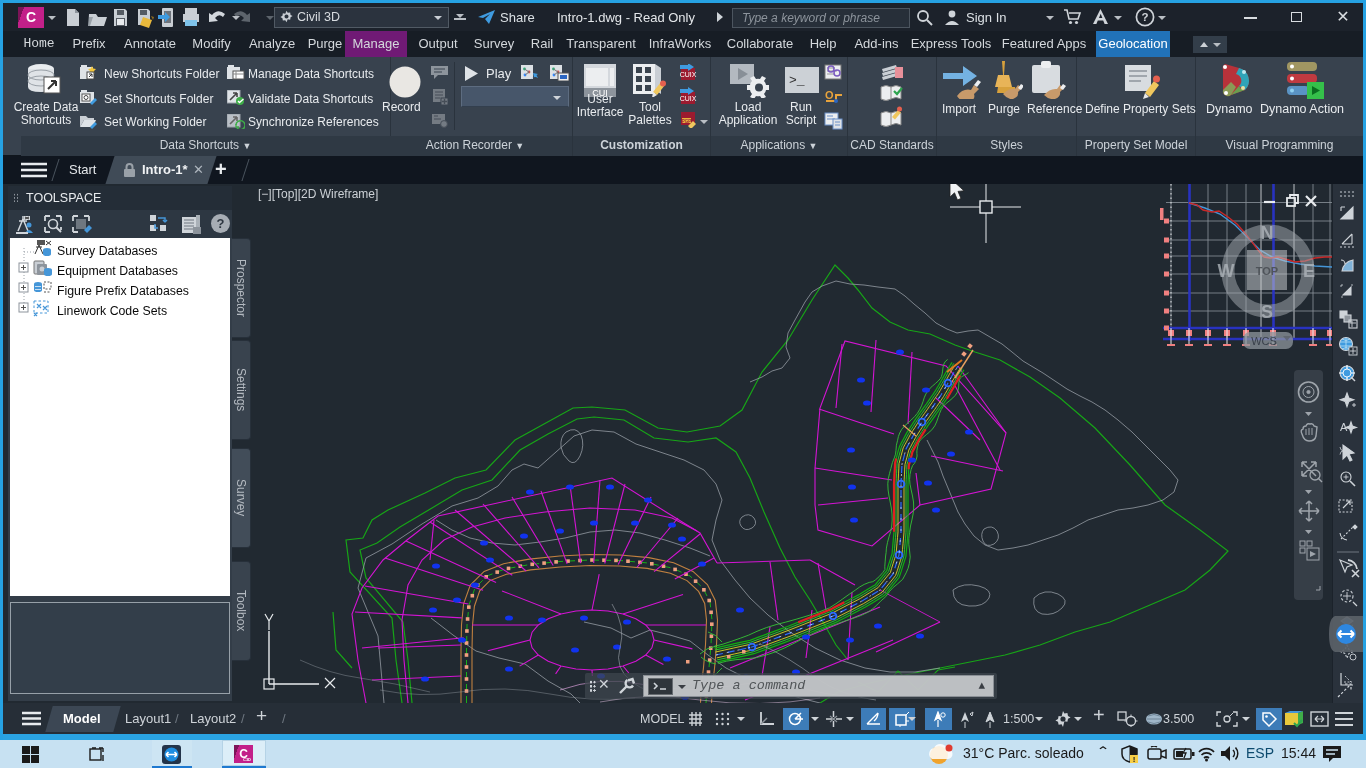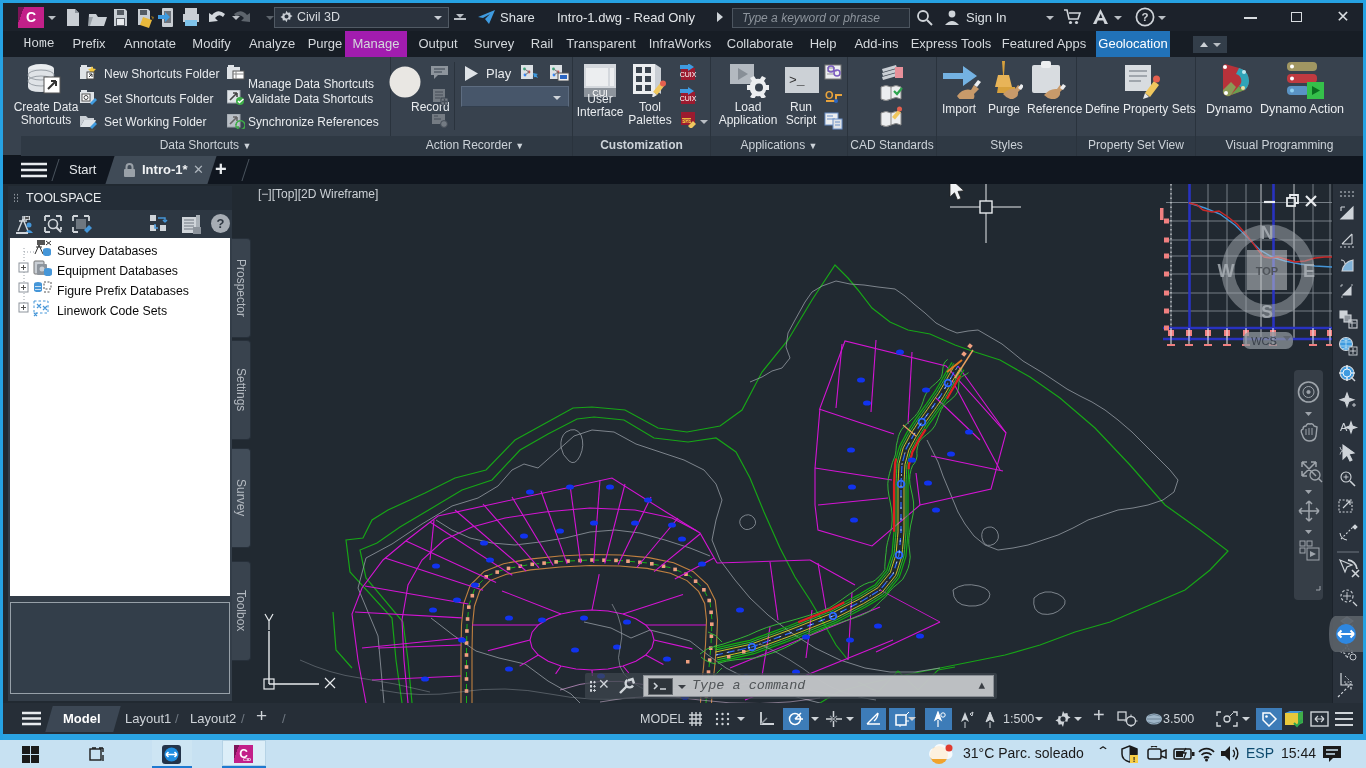--- a/index.html
+++ b/index.html
@@ -16,21 +16,21 @@
 .caret{position:absolute;width:0;height:0;border-left:4px solid transparent;border-right:4px solid transparent;border-top:4px solid #b9bec4;}
 #wsbox{position:absolute;left:271px;top:4px;width:175px;height:21px;background:#2b333e;border:1px solid #515a64;color:#d8dce0;font-size:12.5px;line-height:19px;}
 #titleText{position:absolute;left:523px;top:7px;width:200px;text-align:center;font-size:13px;color:#e4e7ea;}
 #searchbox{position:absolute;left:729px;top:5px;width:178px;height:20px;background:#272f39;border:1px solid #4c555f;color:#8d949c;font-style:italic;font-size:12px;line-height:18px;padding-left:9px;}
 #shareTxt{position:absolute;left:497px;top:7px;color:#dbe0e4;font-size:13px;}
 #signin{position:absolute;left:963px;top:7px;color:#dbe0e4;font-size:13px;}
 .winbtn{position:absolute;top:0px;width:44px;height:28px;color:#d8dce0;text-align:center;line-height:28px;font-size:15px;}
 
 #tabrow{left:3px;top:31px;width:1360px;height:26px;background:#171d25;color:#d4d8dc;font-size:13px;}
 .rtab{position:absolute;top:0;height:26px;line-height:26px;text-align:center;}
-#tabManage{background:#a21caf;}
+#tabManage{background:#701a75;}
 #tabGeo{background:#2172b8;color:#fff;}
 #tabOv{position:absolute;left:1190px;top:5px;width:34px;height:17px;background:#333e4a;}
 
 #ribbon{left:3px;top:57px;width:1360px;height:99px;background:#38424e;border-bottom:1px solid #10161d;}
 .ptitle{position:absolute;top:79px;height:20px;line-height:19px;text-align:center;color:#ccd2d8;font-size:12px;width:100%;background:#2f3944;}
 .panel{position:absolute;top:0;height:99px;border-right:1px solid #2a333d;}
 .rlbl{position:absolute;color:#e8ebee;font-size:12px;white-space:nowrap;}
 .bigbtn{position:absolute;color:#e8ebee;font-size:12px;text-align:center;line-height:13px;}
 
 #filetabs{left:3px;top:156px;width:1360px;height:28px;background:#10161f;color:#e0e3e6;}
@@ -172,21 +172,21 @@
 <div class="panel" style="left:708px;width:137px;">
         <div class="ptitle">Applications <span style="font-size:9px;">▼</span></div>
       </div>
 <div class="panel" style="left:845px;width:89px;">
         <div class="ptitle">CAD Standards</div>
       </div>
 <div class="panel" style="left:934px;width:140px;">
         <div class="ptitle">Styles</div>
       </div>
 <div class="panel" style="left:1074px;width:119px;">
-        <div class="ptitle">Property Set View</div>
+        <div class="ptitle">Property Set Model</div>
       </div>
 <div class="panel" style="left:1193px;width:167px;border-right:none;">
         <div class="ptitle">Visual Programming</div>
       </div>
 
 <svg class="abs" style="left:23px;top:6px;" width="36" height="34" viewBox="0 0 36 34">
  <ellipse cx="15" cy="6" rx="13" ry="5" fill="#e9ecef"></ellipse>
         <path d="M2,6 v18 q0,5 13,5 q13,0 13,-5 V6" fill="#dfe3e7"></path>
         <ellipse cx="15" cy="12" rx="13" ry="5" fill="none" stroke="#9aa1a8"></ellipse>
         <ellipse cx="15" cy="18" rx="13" ry="5" fill="none" stroke="#9aa1a8"></ellipse>
@@ -215,40 +215,40 @@
         <path d="M0,13 L4,6 h12 l-3,7 z" fill="#dfe3e7"></path>
         <path d="M10,13 l5,-5 2,2 -5,5 z" fill="#3f9be0"></path>
       </svg>
 <div class="rlbl" style="left:101px;top:58px;">Set Working Folder</div>
 <svg class="abs" style="left:224px;top:8px;" width="18" height="15" viewBox="0 0 18 15">
         <rect x="0" y="2" width="13" height="12" fill="#dfe3e7"></rect>
         <rect x="1" y="0" width="6" height="3" fill="#dfe3e7"></rect>
         <rect x="6" y="6" width="11" height="8" fill="#fff" stroke="#555"></rect>
         <path d="M6,9 h11 M9,6 v8" stroke="#888"></path>
       </svg>
-<div class="rlbl" style="left:245px;top:20px;">Manage Data Shortcuts</div>
+<div class="rlbl" style="left:245px;top:10px;">Manage Data Shortcuts</div>
 <svg class="abs" style="left:224px;top:33px;" width="18" height="15" viewBox="0 0 18 15">
         <rect x="0" y="0" width="13" height="13" fill="#dfe3e7" stroke="#9aa1a8"></rect>
         <path d="M3,10 L10,3 M10,3 h-4 M10,3 v4" stroke="#444" stroke-width="1.6" fill="none"></path>
         <circle cx="13" cy="11" r="4" fill="#3fae49"></circle>
         <path d="M11,11 l1.5,1.5 L16.5,9" stroke="#fff" stroke-width="1.3" fill="none"></path>
       </svg>
 <div class="rlbl" style="left:245px;top:34.5px;">Validate Data Shortcuts</div>
 <svg class="abs" style="left:224px;top:57px;" width="18" height="15" viewBox="0 0 18 15">
         <rect x="0" y="0" width="13" height="13" fill="#b9bfc6" stroke="#9aa1a8"></rect>
         <path d="M3,10 L10,3 M10,3 h-4 M10,3 v4" stroke="#666" stroke-width="1.6" fill="none"></path>
         <path d="M9,11 a4.5,4.5 0 1,1 1,3" stroke="#3fae49" stroke-width="1.5" fill="none"></path>
         <path d="M9,10 v3 h3" fill="none" stroke="#3fae49" stroke-width="1.3"></path>
       </svg>
 <div class="rlbl" style="left:245px;top:58px;">Synchronize References</div>
 
 <svg class="abs" style="left:384px;top:8px;" width="36" height="58" viewBox="0 0 36 58">
         <circle cx="18" cy="17" r="15.5" fill="#e9e7e3"></circle>
       </svg>
-<div class="rlbl" style="left:379px;top:43px;margin-left:29px;">Record</div>
+<div class="rlbl" style="left:379px;top:43px;">Record</div>
 <svg class="abs" style="left:428px;top:9px;" width="17" height="14" viewBox="0 0 17 14">
         <path d="M0,0 h17 v9 h-10 l-4,4 v-4 H0 z" fill="#8d949c"></path>
         <path d="M3,3 h11 M3,6 h8" stroke="#38424e"></path>
       </svg>
 <svg class="abs" style="left:429px;top:32px;" width="16" height="16" viewBox="0 0 16 16">
         <rect x="1" y="0" width="12" height="13" fill="#747b83"></rect>
         <path d="M3,3 h8 M3,6 h8 M3,9 h5" stroke="#454d57"></path>
         <rect x="9" y="9" width="7" height="7" fill="#747b83" stroke="#38424e"></rect>
         <path d="M12.5,10 v5 M10,12.5 h5" stroke="#454d57" stroke-width="1.4"></path>
       </svg>

